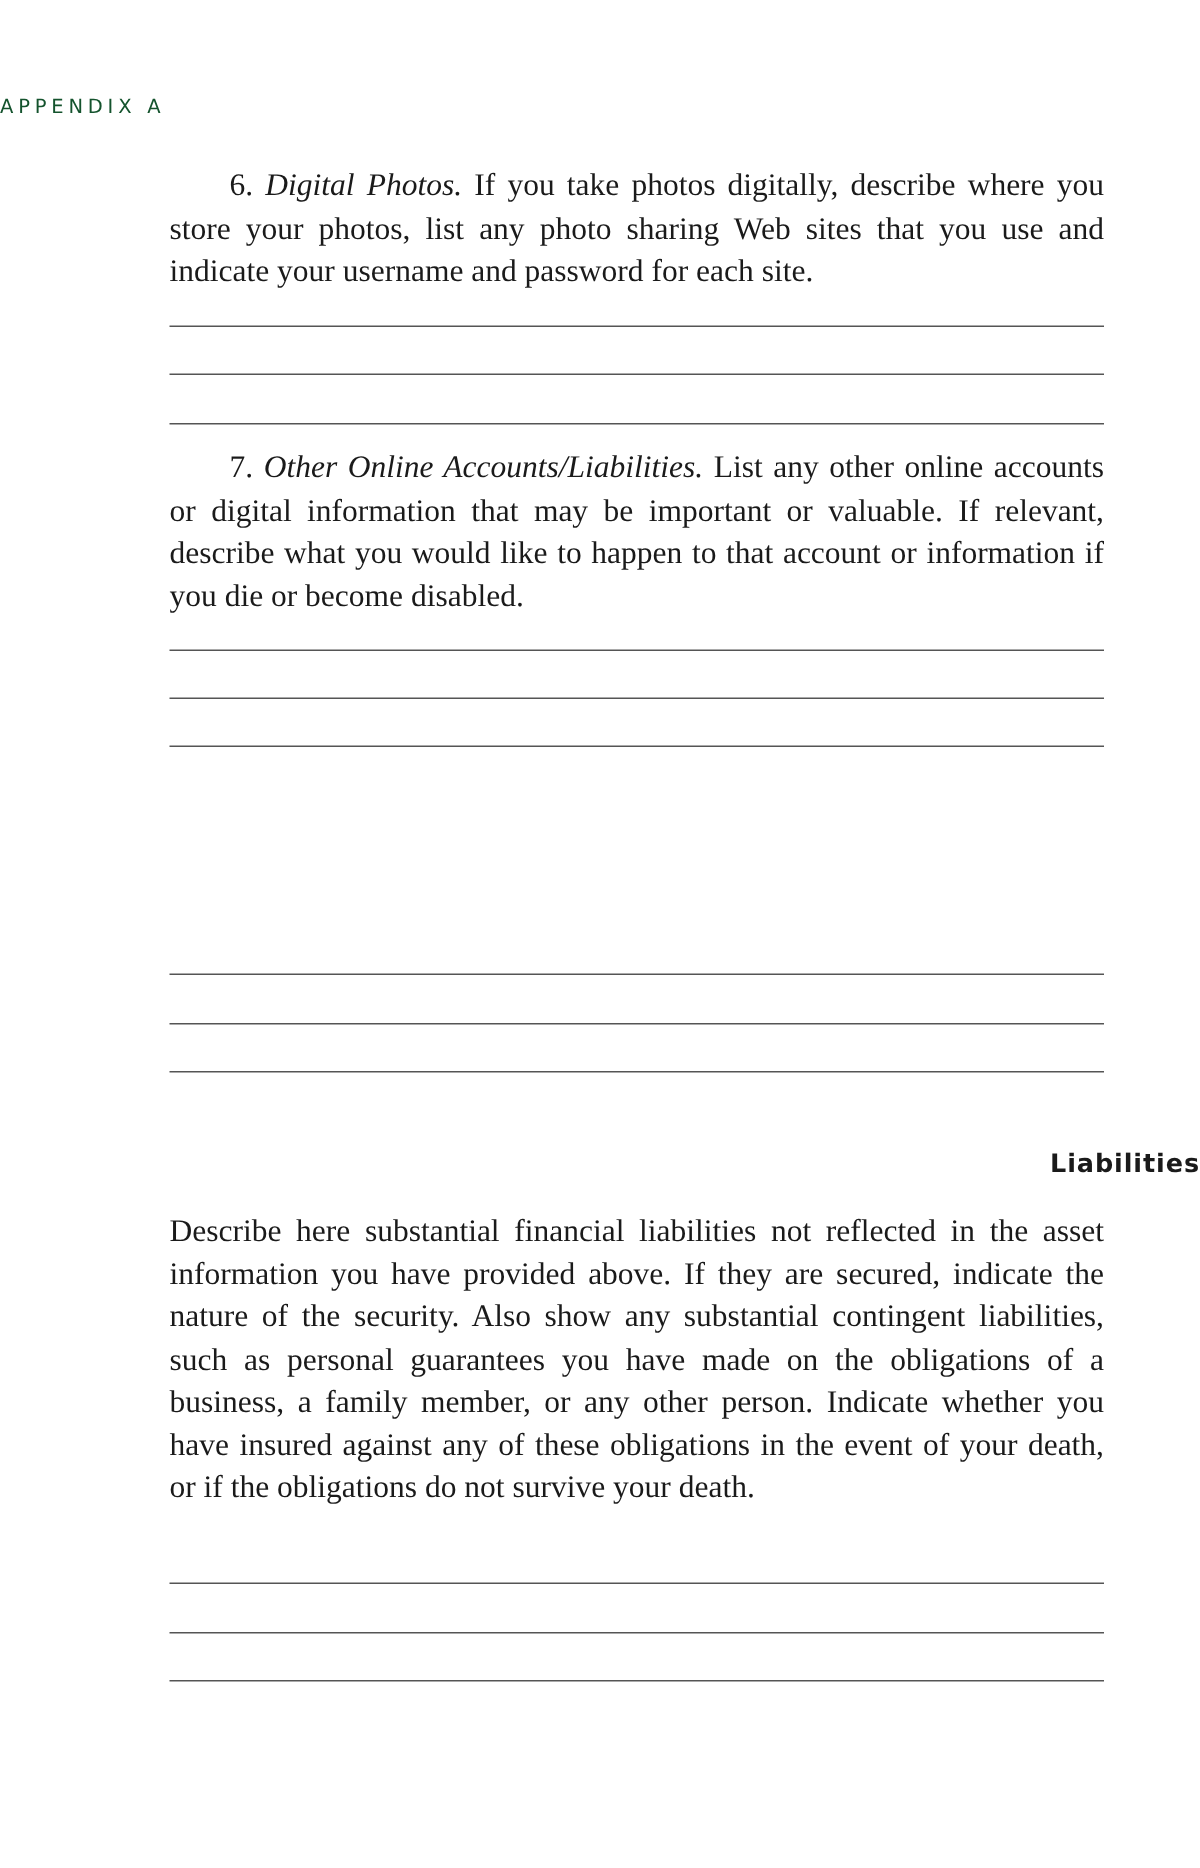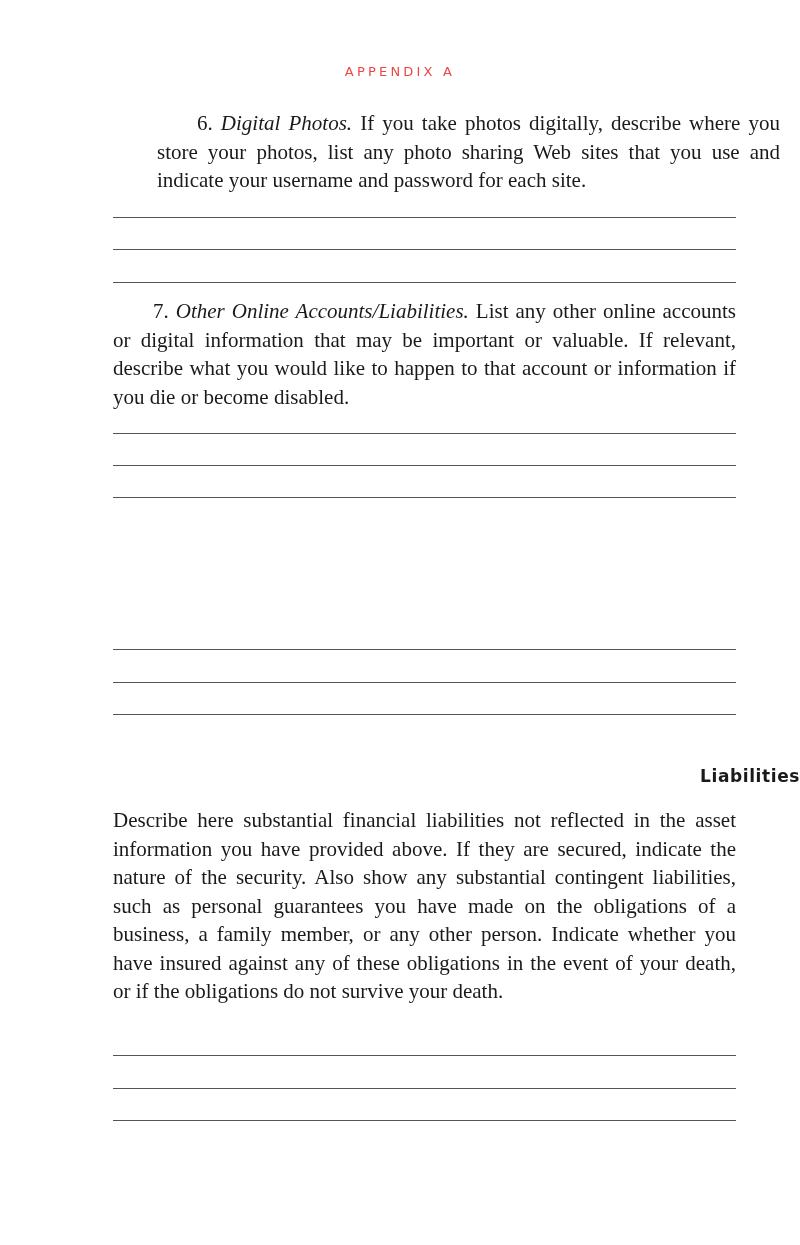--- a/index.html
+++ b/index.html
@@ -1,21 +1,21 @@
 <!DOCTYPE html>
 <html><head>
   <meta charset="utf-8">
   <style>
     html, body { margin: 0; padding: 0; background: #ffffff; }
     body { width: 800px; height: 1245px; position: relative; overflow: hidden; }
     .page { position: absolute; left: 0; top: 0; width: 800px; height: 1245px; background: #fff; color: #1a1a1a; }
     .running-head {
-      position: absolute; top: 64px; left: 0; width: 800px; text-align: center;
+      position: absolute; top: 64px; left: 0; width: 800px; 
       font-family: "DejaVu Sans", sans-serif; font-size: 13px; letter-spacing: 3.2px;
-      color: #ef4444; font-weight: normal;
+      color: #14532d; font-weight: normal;
     }
     .para {
       position: absolute; left: 113px; width: 623px;
       font-family: "Liberation Serif", serif; font-size: 21px; line-height: 28.5px;
       text-align: justify; color: #1a1a1a;
     }
     .para .indent { display: inline-block; width: 40px; }
     .para em { font-style: italic; }
     .rule {
       position: absolute; left: 113px; width: 623px; height: 0;
@@ -27,21 +27,21 @@
       letter-spacing: 0.6px; color: #1a1a1a;
     }
   </style>
 </head>
 <body>
 
 <div class="page">
 
   <div class="running-head">APPENDIX A</div>
 
-  <div class="para" style="top:109px;margin-left:44px;">
+  <div class="para" style="top:109px;">
     <span class="indent"></span><span>6.</span>&nbsp;<em>Digital Photos.</em><span> If you take photos digitally, describe where you store your photos, list any photo sharing Web sites that you use and indicate your username and password for each site.</span>
   </div>
   <div class="rule" style="top:217px;"></div>
   <div class="rule" style="top:249px;"></div>
   <div class="rule" style="top:282px;"></div>
 
   <div class="para" style="top:297px;">
     <span class="indent"></span><span>7.</span>&nbsp;<em>Other Online Accounts/Liabilities.</em><span> List any other online accounts or digital information that may be important or valuable. If relevant, describe what you would like to happen to that account or information if you die or become disabled.</span>
   </div>
   <div class="rule" style="top:433px;"></div>

